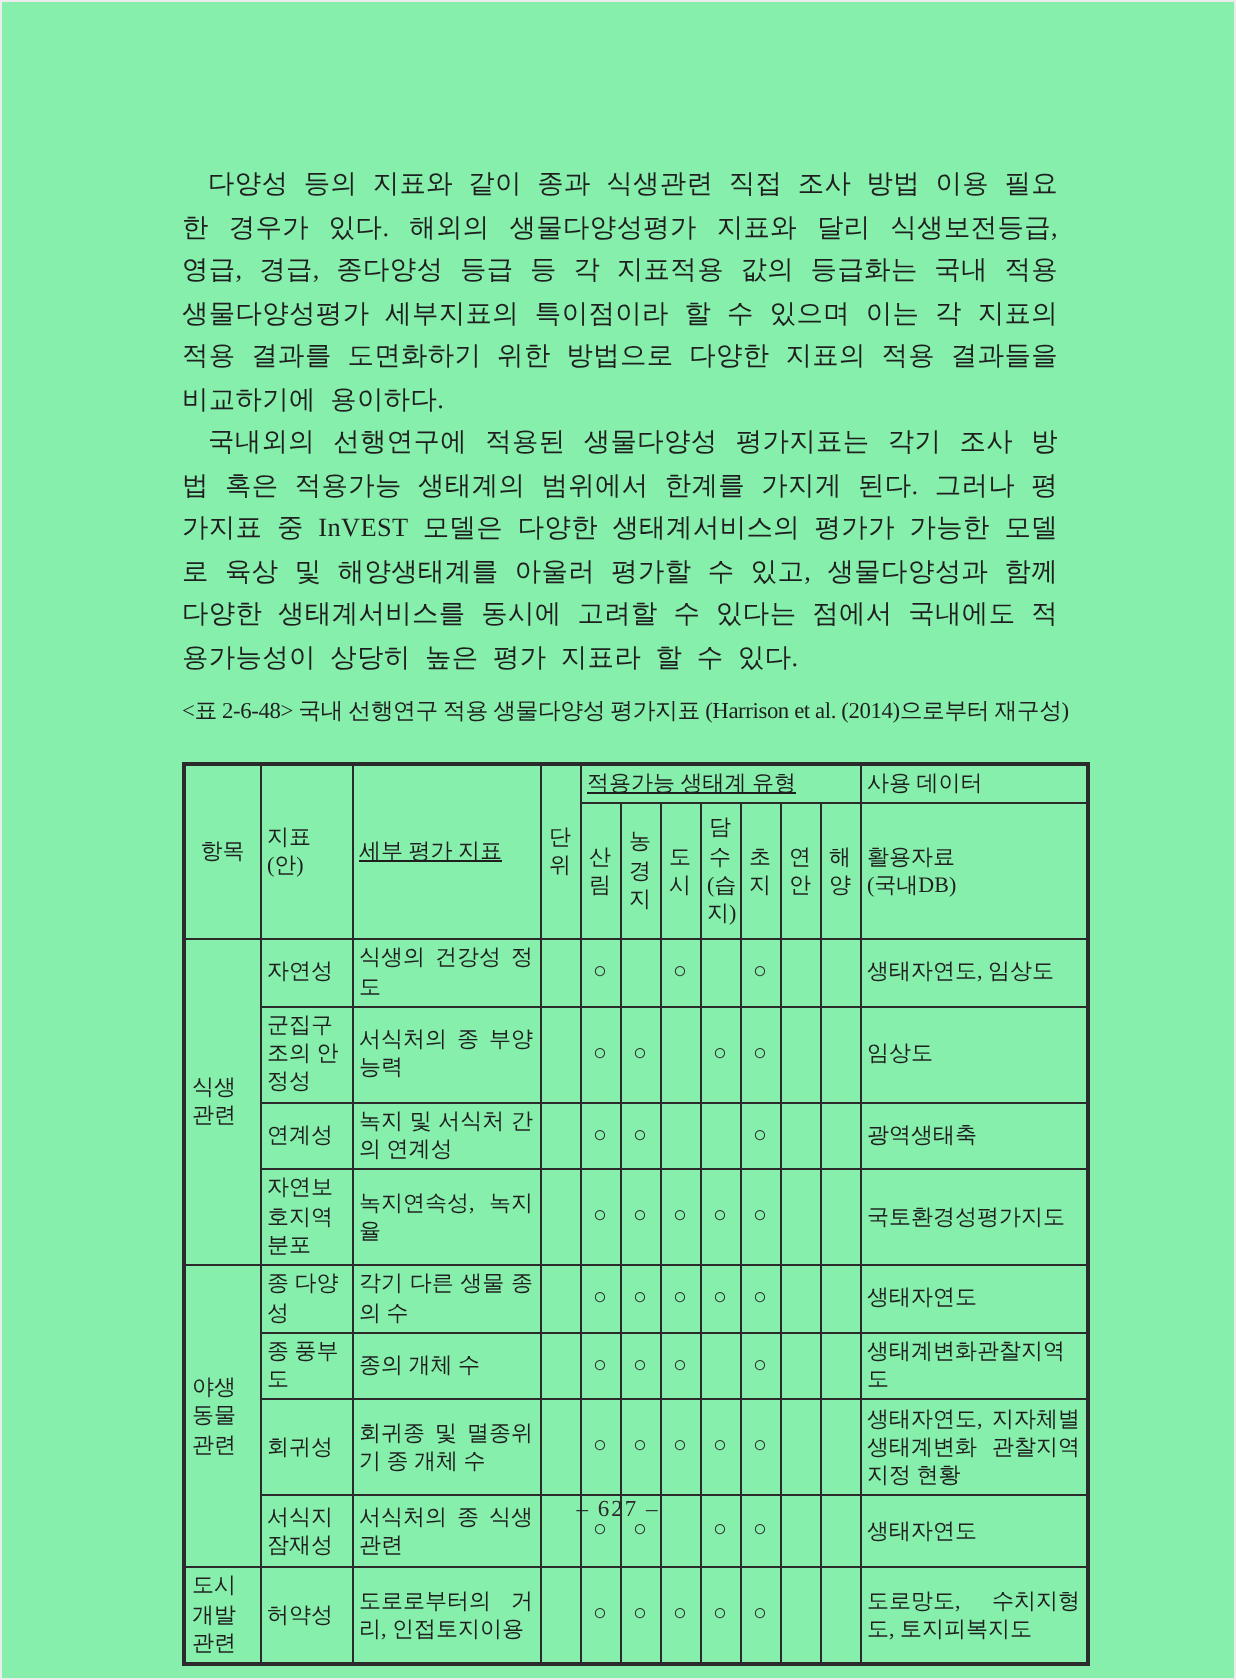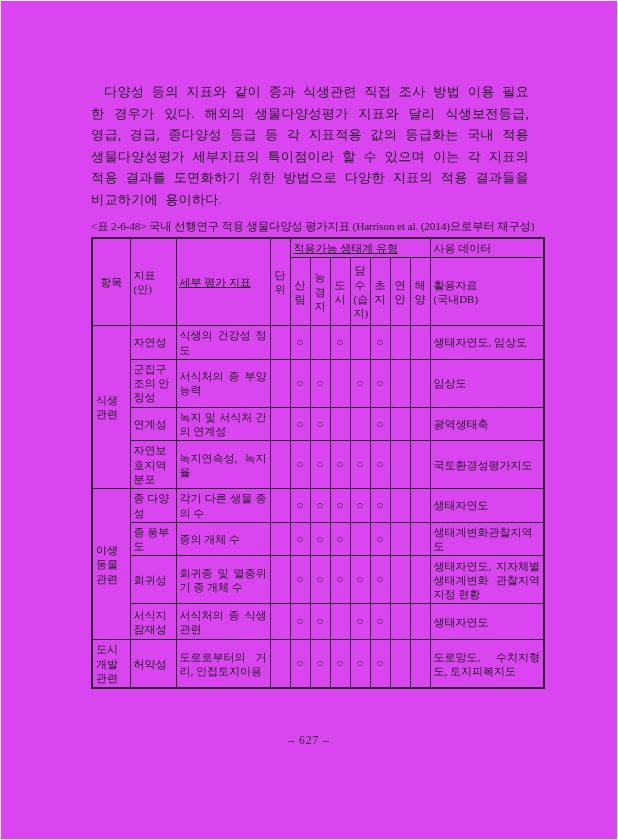--- a/index.html
+++ b/index.html
@@ -5,37 +5,37 @@
   * { margin:0; padding:0; box-sizing:border-box; }
   html,body { background:#ffffff; }
   body {
     width:618px; height:840px;
     font-family:"Liberation Serif","DejaVu Serif",serif;
     color:#1f1f1f;
   }
   .page {
     position:relative;
     width:618px; height:840px;
-    background:#d946ef;
+    background:#86efac;
     border:1px solid #ececec;
     padding:80px 88px 0 90px;
     overflow:hidden;
   }
   .body-text {
     font-size:13.2px;
     line-height:21.5px;
     text-align:justify;
     word-spacing:0.28em;
     letter-spacing:0.2px;
     text-indent:13px;
     word-break:break-all;
   }
   .caption {
     margin-top:9px;
-    margin-bottom:3px;
+    margin-bottom:18px;
     font-size:11.4px;
     letter-spacing:-0.2px;
     white-space:nowrap;
   }
   table.ind-table {
     border-collapse:collapse;
     table-layout:fixed;
     width:440px;
     font-size:11px;
     border:2px solid #2b2b2b;
@@ -74,33 +74,34 @@
   .cell-cat { text-align:left; padding-left:4px; }
   .cell-ind { text-align:left; }
   .cell-det { text-align:justify; }
   .cell-mark { text-align:center; font-size:11.5px; color:#2b2b2b; padding:0; }
   .cell-use { text-align:justify; }
   .c-eco { text-align:center; vertical-align:middle; padding:1px 0; }
 
   .page-number {
     position:absolute;
     left:0; right:0;
-    top:733px;
+    top:748px;
     text-align:center;
     font-size:11.5px;
     letter-spacing:1px;
     color:#2a2a2a;
   }
 </style>
 </head>
 <body>
 
 <div class="page">
 
   <p class="body-text">다양성 등의 지표와 같이 종과 식생관련 직접 조사 방법 이용 필요한 경우가 있다. 해외의 생물다양성평가 지표와 달리 식생보전등급, 영급, 경급, 종다양성 등급 등 각 지표적용 값의 등급화는 국내 적용 생물다양성평가 세부지표의 특이점이라 할 수 있으며 이는 각 지표의 적용 결과를 도면화하기 위한 방법으로 다양한 지표의 적용 결과들을 비교하기에 용이하다.</p>
+  <p class="body-text">국내외의 선행연구에 적용된 생물다양성 평가지표는 각기 조사 방법 혹은 적용가능 생태계의 범위에서 한계를 가지게 된다. 그러나 평가지표 중 InVEST 모델은 다양한 생태계서비스의 평가가 가능한 모델로 육상 및 해양생태계를 아울러 평가할 수 있고, 생물다양성과 함께 다양한 생태계서비스를 동시에 고려할 수 있다는 점에서 국내에도 적용가능성이 상당히 높은 평가 지표라 할 수 있다.</p>
 
   <div class="caption">&lt;표 2-6-48&gt; 국내 선행연구 적용 생물다양성 평가지표 (Harrison et al. (2014)으로부터 재구성)</div>
 
   <table class="ind-table">
     <thead>
       <tr>
         <th class="c-item h-center" rowspan="2">항목</th>
         <th class="c-ind h-left" rowspan="2">지표
 (안)</th>
         <th class="c-det h-left" rowspan="2">세부 평가 지표</th>

